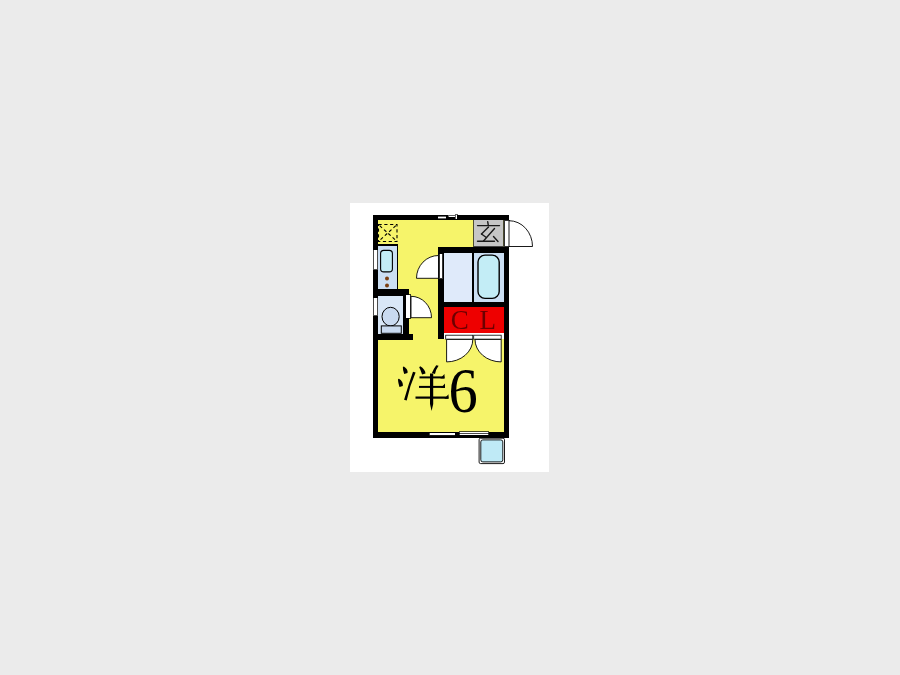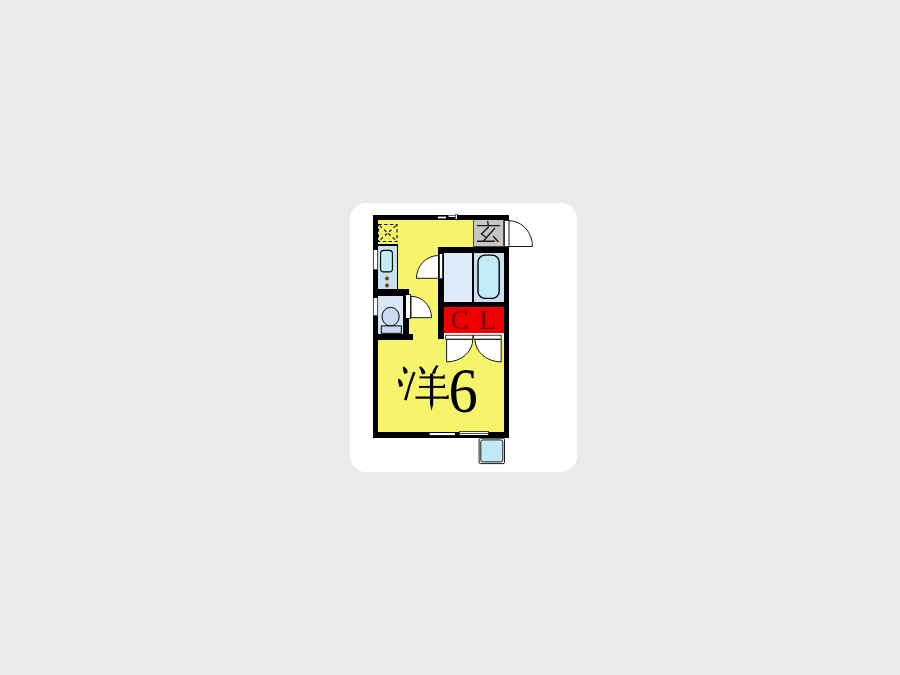--- a/index.html
+++ b/index.html
@@ -1,17 +1,17 @@
 <!DOCTYPE html>
 <html><head>
 <meta charset="utf-8">
 <style>
   html,body{margin:0;padding:0;}
   body{width:900px;height:675px;background:#ebebeb;font-family:"Liberation Sans",sans-serif;overflow:hidden;}
-  #panel{position:absolute;left:350px;top:203px;width:227px;height:269px;background:#ffffff;border-radius:16px;}
+  #panel{position:absolute;left:350px;top:203px;width:199px;height:269px;background:#ffffff;}
 </style>
 </head>
 <body>
 <div id="panel">
 <svg width="199" height="269" viewBox="0 0 199 269" shape-rendering="crispEdges">
 
   <rect x="28" y="16.5" width="125.5" height="212.5" fill="#f6f46a"></rect>
 
   <rect x="28" y="41.2" width="20.4" height="44.8" fill="#cbdff3"></rect>
   <rect x="28" y="41.2" width="20.4" height="1.3" fill="#000"></rect>

